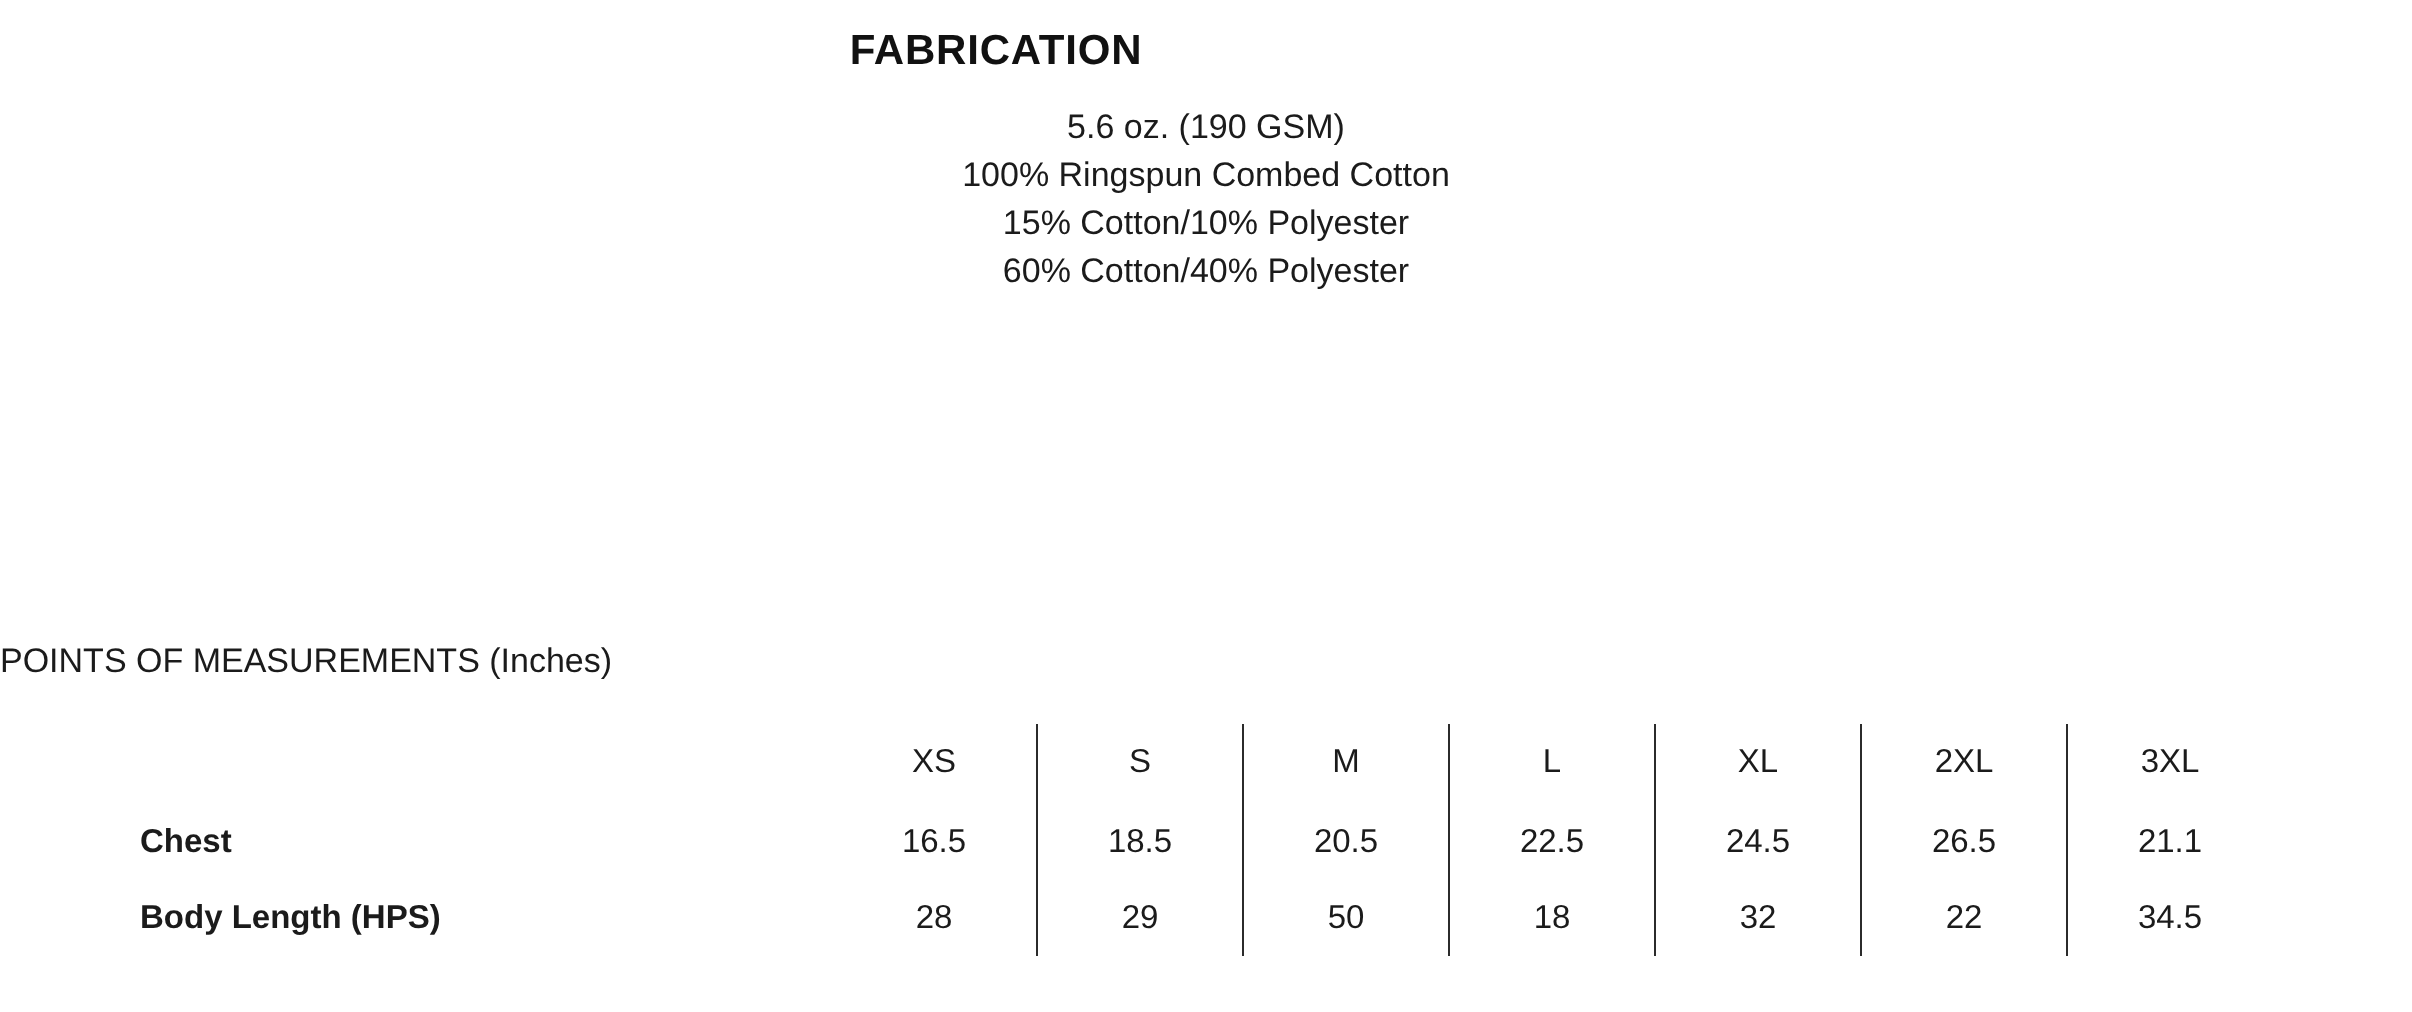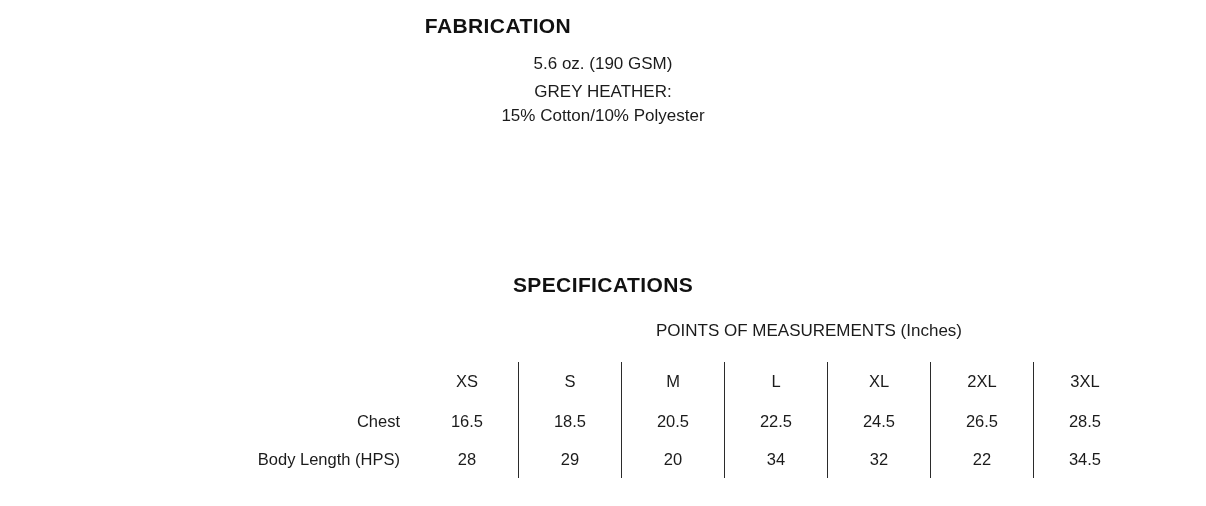--- a/index.html
+++ b/index.html
@@ -57,21 +57,21 @@
     left: 0;
     top: 273px;
     width: 1206px;
   }
 
   #pom-subtitle {
     position: absolute;
     left: 0;
     top: 321px;
     width: 962px;
-    text-align: right;
+    text-align: left;
     font-size: 17px;
     color: #1b1b1b;
   }
 
   .table-wrap {
     position: absolute;
     left: 0;
     top: 362px;
     width: 1206px;
     display: flex;
@@ -86,24 +86,24 @@
   table.size-table td {
     padding: 0;
     text-align: center;
     vertical-align: middle;
     font-weight: normal;
     height: 38px;
     width: 102px;
   }
   table.size-table th.rowhead,
   table.size-table td.rowhead {
-    text-align: right;
+    text-align: left;
     width: 330px;
     padding-right: 16px;
-    font-weight: normal;
+    font-weight: bold;
     font-size: 16.5px;
   }
   table.size-table th.corner {
     width: 330px;
   }
   table.size-table .sizecol {
     border-left: 1px solid #2b2b2b;
   }
   table.size-table .sizecol.first {
     border-left: none;
@@ -124,25 +124,25 @@
 </style>
 </head>
 <body>
 
 <div class="page">
 
   <div class="section-title" id="fabrication-title">FABRICATION</div>
 
   <div class="fab-lines">
     <div class="fab-line">5.6 oz. (190 GSM)</div>
-    <div class="fab-line gap">GREY HEATHER:</div>
+    <div class="fab-line">100% Ringspun Combed Cotton</div>
     <div class="fab-line">15% Cotton/10% Polyester</div>
+    <div class="fab-line">60% Cotton/40% Polyester</div>
   </div>
 
-  <div class="section-title" id="specifications-title">SPECIFICATIONS</div>
 
   <div id="pom-subtitle">POINTS OF MEASUREMENTS (Inches)</div>
 
   <div class="table-wrap">
     <table class="size-table">
       <thead>
         <tr>
           <th class="corner"></th>
           <th class="sizecol first">XS</th>
           <th class="sizecol">S</th>
@@ -155,28 +155,28 @@
       </thead>
       <tbody>
         <tr>
           <td class="rowhead">Chest</td>
           <td class="sizecol first">16.5</td>
           <td class="sizecol">18.5</td>
           <td class="sizecol">20.5</td>
           <td class="sizecol">22.5</td>
           <td class="sizecol">24.5</td>
           <td class="sizecol">26.5</td>
-          <td class="sizecol">28.5</td>
+          <td class="sizecol">21.1</td>
         </tr>
         <tr>
           <td class="rowhead">Body Length (HPS)</td>
           <td class="sizecol first">28</td>
           <td class="sizecol">29</td>
-          <td class="sizecol">20</td>
-          <td class="sizecol">34</td>
+          <td class="sizecol">50</td>
+          <td class="sizecol">18</td>
           <td class="sizecol">32</td>
           <td class="sizecol">22</td>
           <td class="sizecol">34.5</td>
         </tr>
       </tbody>
     </table>
   </div>
 
 </div>
 

